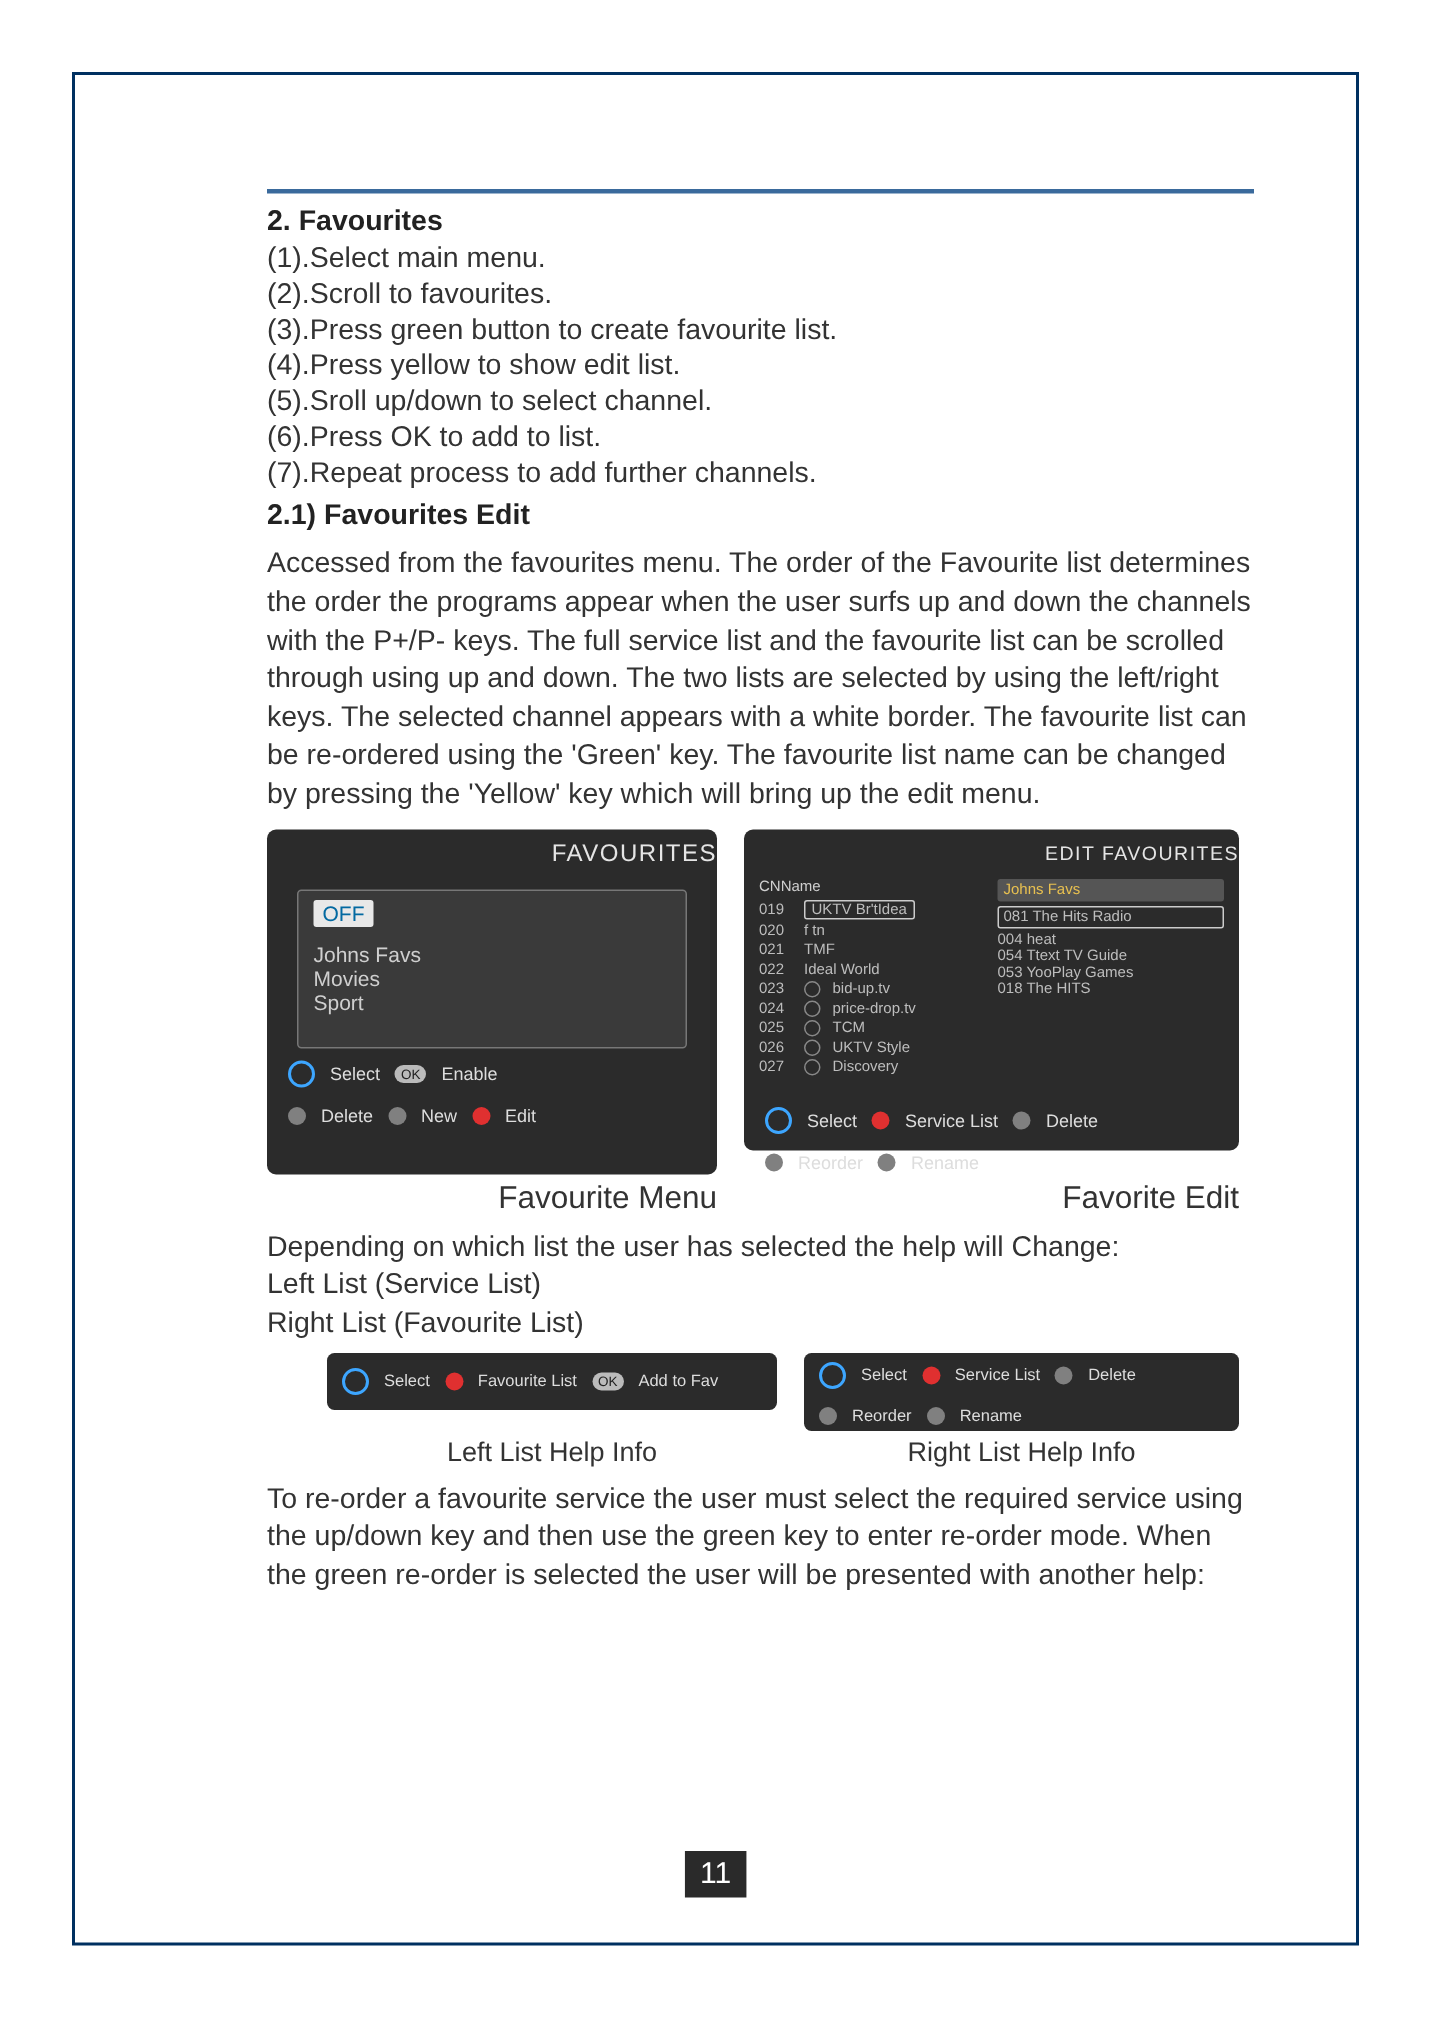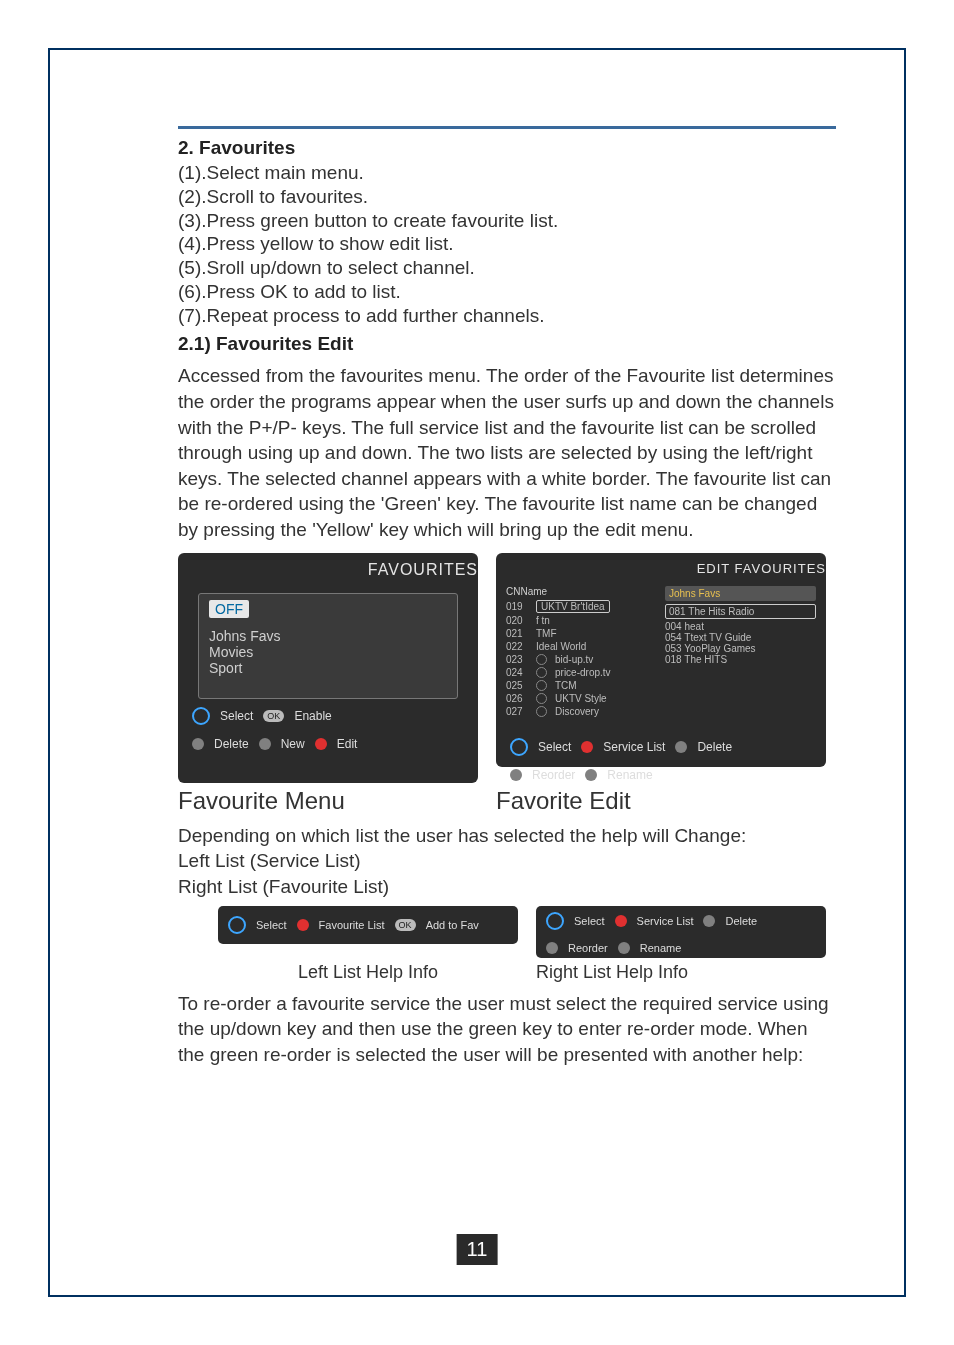--- a/index.html
+++ b/index.html
@@ -24,31 +24,31 @@
   .editcols{display:flex;gap:8px;margin:2px 10px 0 10px;height:150px}
   .ecol{flex:1;font-size:10px;color:#bdbdbd}
   .ecol .hdr{color:#cfcfcf;font-size:10px;margin-bottom:2px;display:flex;}
   .erow{display:flex;gap:8px;align-items:center;padding:1px 0}
   .erow .cn{width:22px;color:#bdbdbd}
   .erow .rd{width:9px;height:9px;border:1px solid #888;border-radius:50%}
   .rcol{flex:1;font-size:10px;color:#bdbdbd}
   .rcol .rtitle{background:#555;color:#e8c050;padding:2px 4px;font-size:10px;border-radius:2px;margin-bottom:3px}
   .rcol .selrow{border:1px solid #ccc;padding:1px 3px;border-radius:2px;margin-bottom:2px}
   .caprow{display:flex;gap:18px;margin-top:4px}
-  .cap{font-size:24px;color:#333;text-align:left}
+  .cap{font-size:21px;color:#333;text-align:right}
   .cap.c1{width:300px}
   .cap.c2{width:330px}
   .smallbars{display:flex;gap:18px;margin-top:6px;margin-left:40px}
   .sbar{background:#2b2b2b;border-radius:5px;padding:6px 10px;display:flex;flex-wrap:wrap;align-items:center;gap:6px 10px;font-size:11px;color:#ddd}
   .sbar.b1{width:280px;height:26px}
   .sbar.b2{width:270px;height:40px}
   .smallcap{display:flex;gap:18px;margin-top:4px;margin-left:40px}
   .smallcap .cap{font-size:18px}
   .smallcap .s1{width:300px;text-align:center}
-  .smallcap .s2{width:290px;text-align:left}
+  .smallcap .s2{width:290px;text-align:center}
   .pagenum{position:absolute;bottom:30px;left:50%;transform:translateX(-50%);background:#2a2a2a;color:#fff;font-size:20px;padding:4px 10px}
   
   .c-red{background:#e03030}.c-grey{background:#808080}.c-ok{background:#bbb;color:#222}
 </style>
 </head>
 <body>
 
 <div class="page">
   <div class="frame">
     <div class="content">

